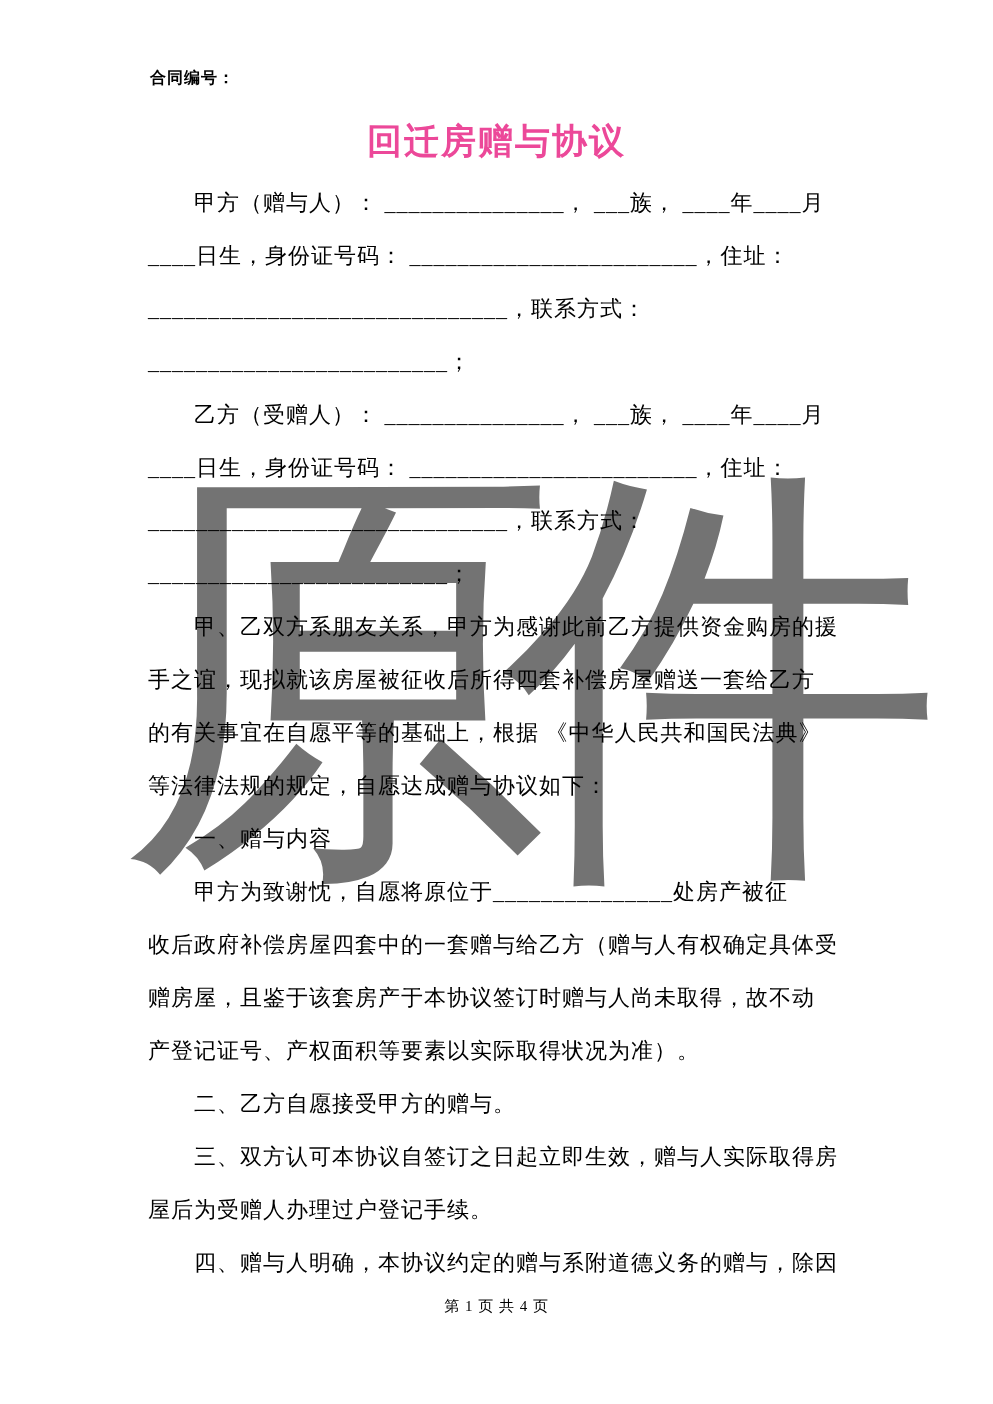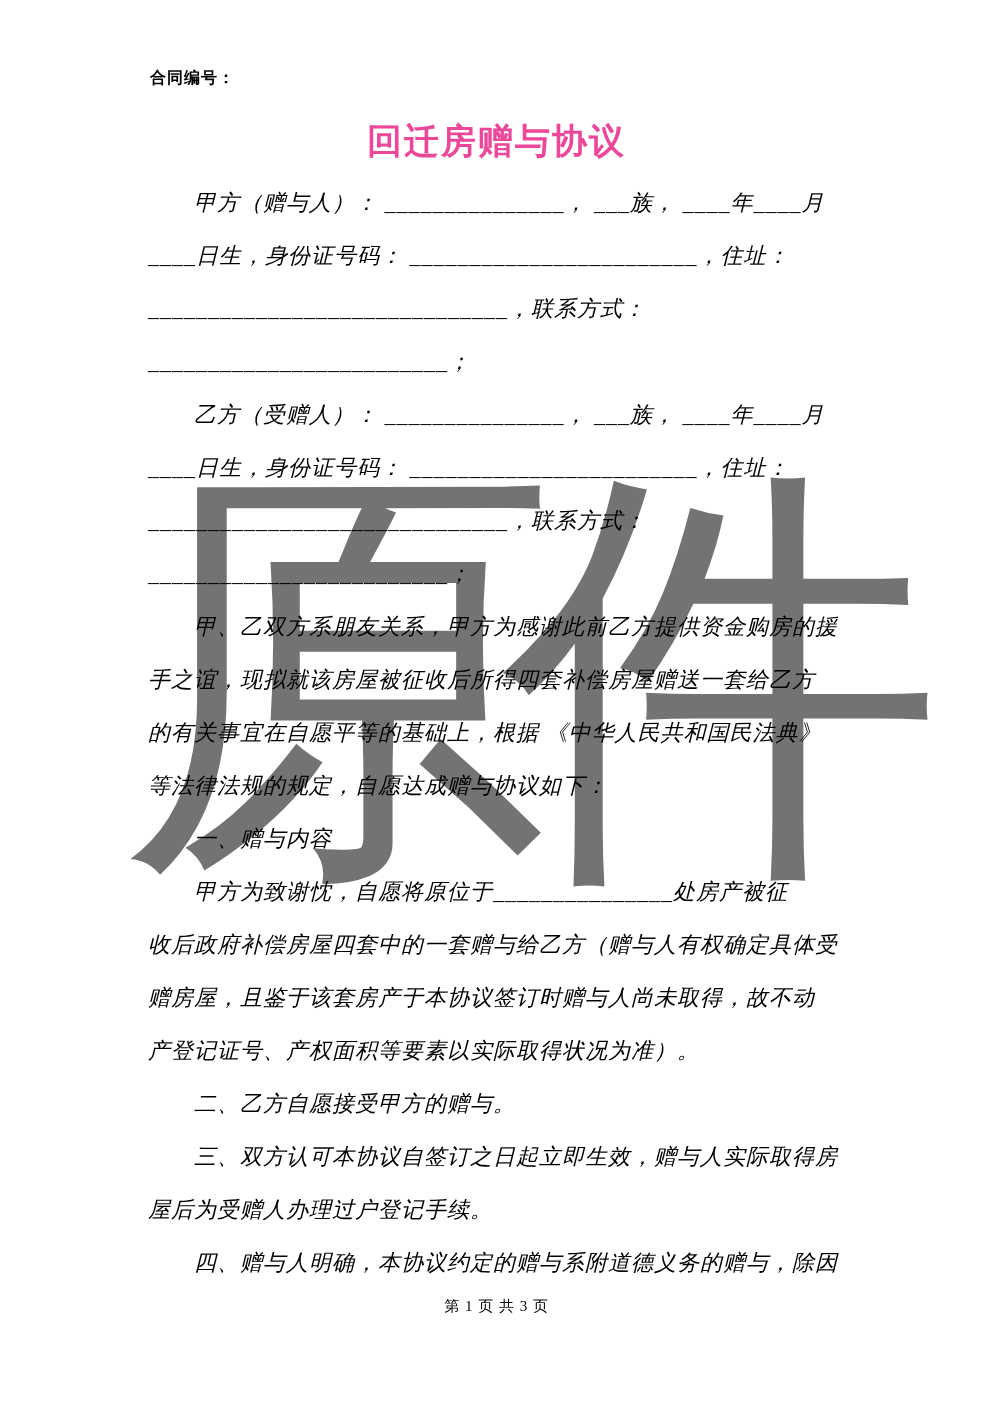--- a/index.html
+++ b/index.html
@@ -50,21 +50,20 @@
     font-family: "Liberation Serif", "DejaVu Serif", serif;
     user-select: none;
     pointer-events: none;
   }
   .body-text {
     position: absolute;
     left: 148px;
     top: 176px;
     width: 712px;
     z-index: 1;
-    font-style: italic;
   }
   .body-text .line {
     height: 53px;
     line-height: 53px;
     font-size: 22px;
     letter-spacing: 1px;
     white-space: pre;
   }
   .footer {
     position: absolute;
@@ -104,14 +103,14 @@
       <div class="line">　　甲方为致谢忱，自愿将原位于_______________处房产被征</div>
       <div class="line">收后政府补偿房屋四套中的一套赠与给乙方（赠与人有权确定具体受</div>
       <div class="line">赠房屋，且鉴于该套房产于本协议签订时赠与人尚未取得，故不动</div>
       <div class="line">产登记证号、产权面积等要素以实际取得状况为准）。</div>
       <div class="line">　　二、乙方自愿接受甲方的赠与。</div>
       <div class="line">　　三、双方认可本协议自签订之日起立即生效，赠与人实际取得房</div>
       <div class="line">屋后为受赠人办理过户登记手续。</div>
       <div class="line">　　四、赠与人明确，本协议约定的赠与系附道德义务的赠与，除因</div>
     </div>
 
-  <div class="footer">第 1 页 共 3 页</div>
+  <div class="footer">第 1 页 共 4 页</div>
 </div>
 
 </body></html>

